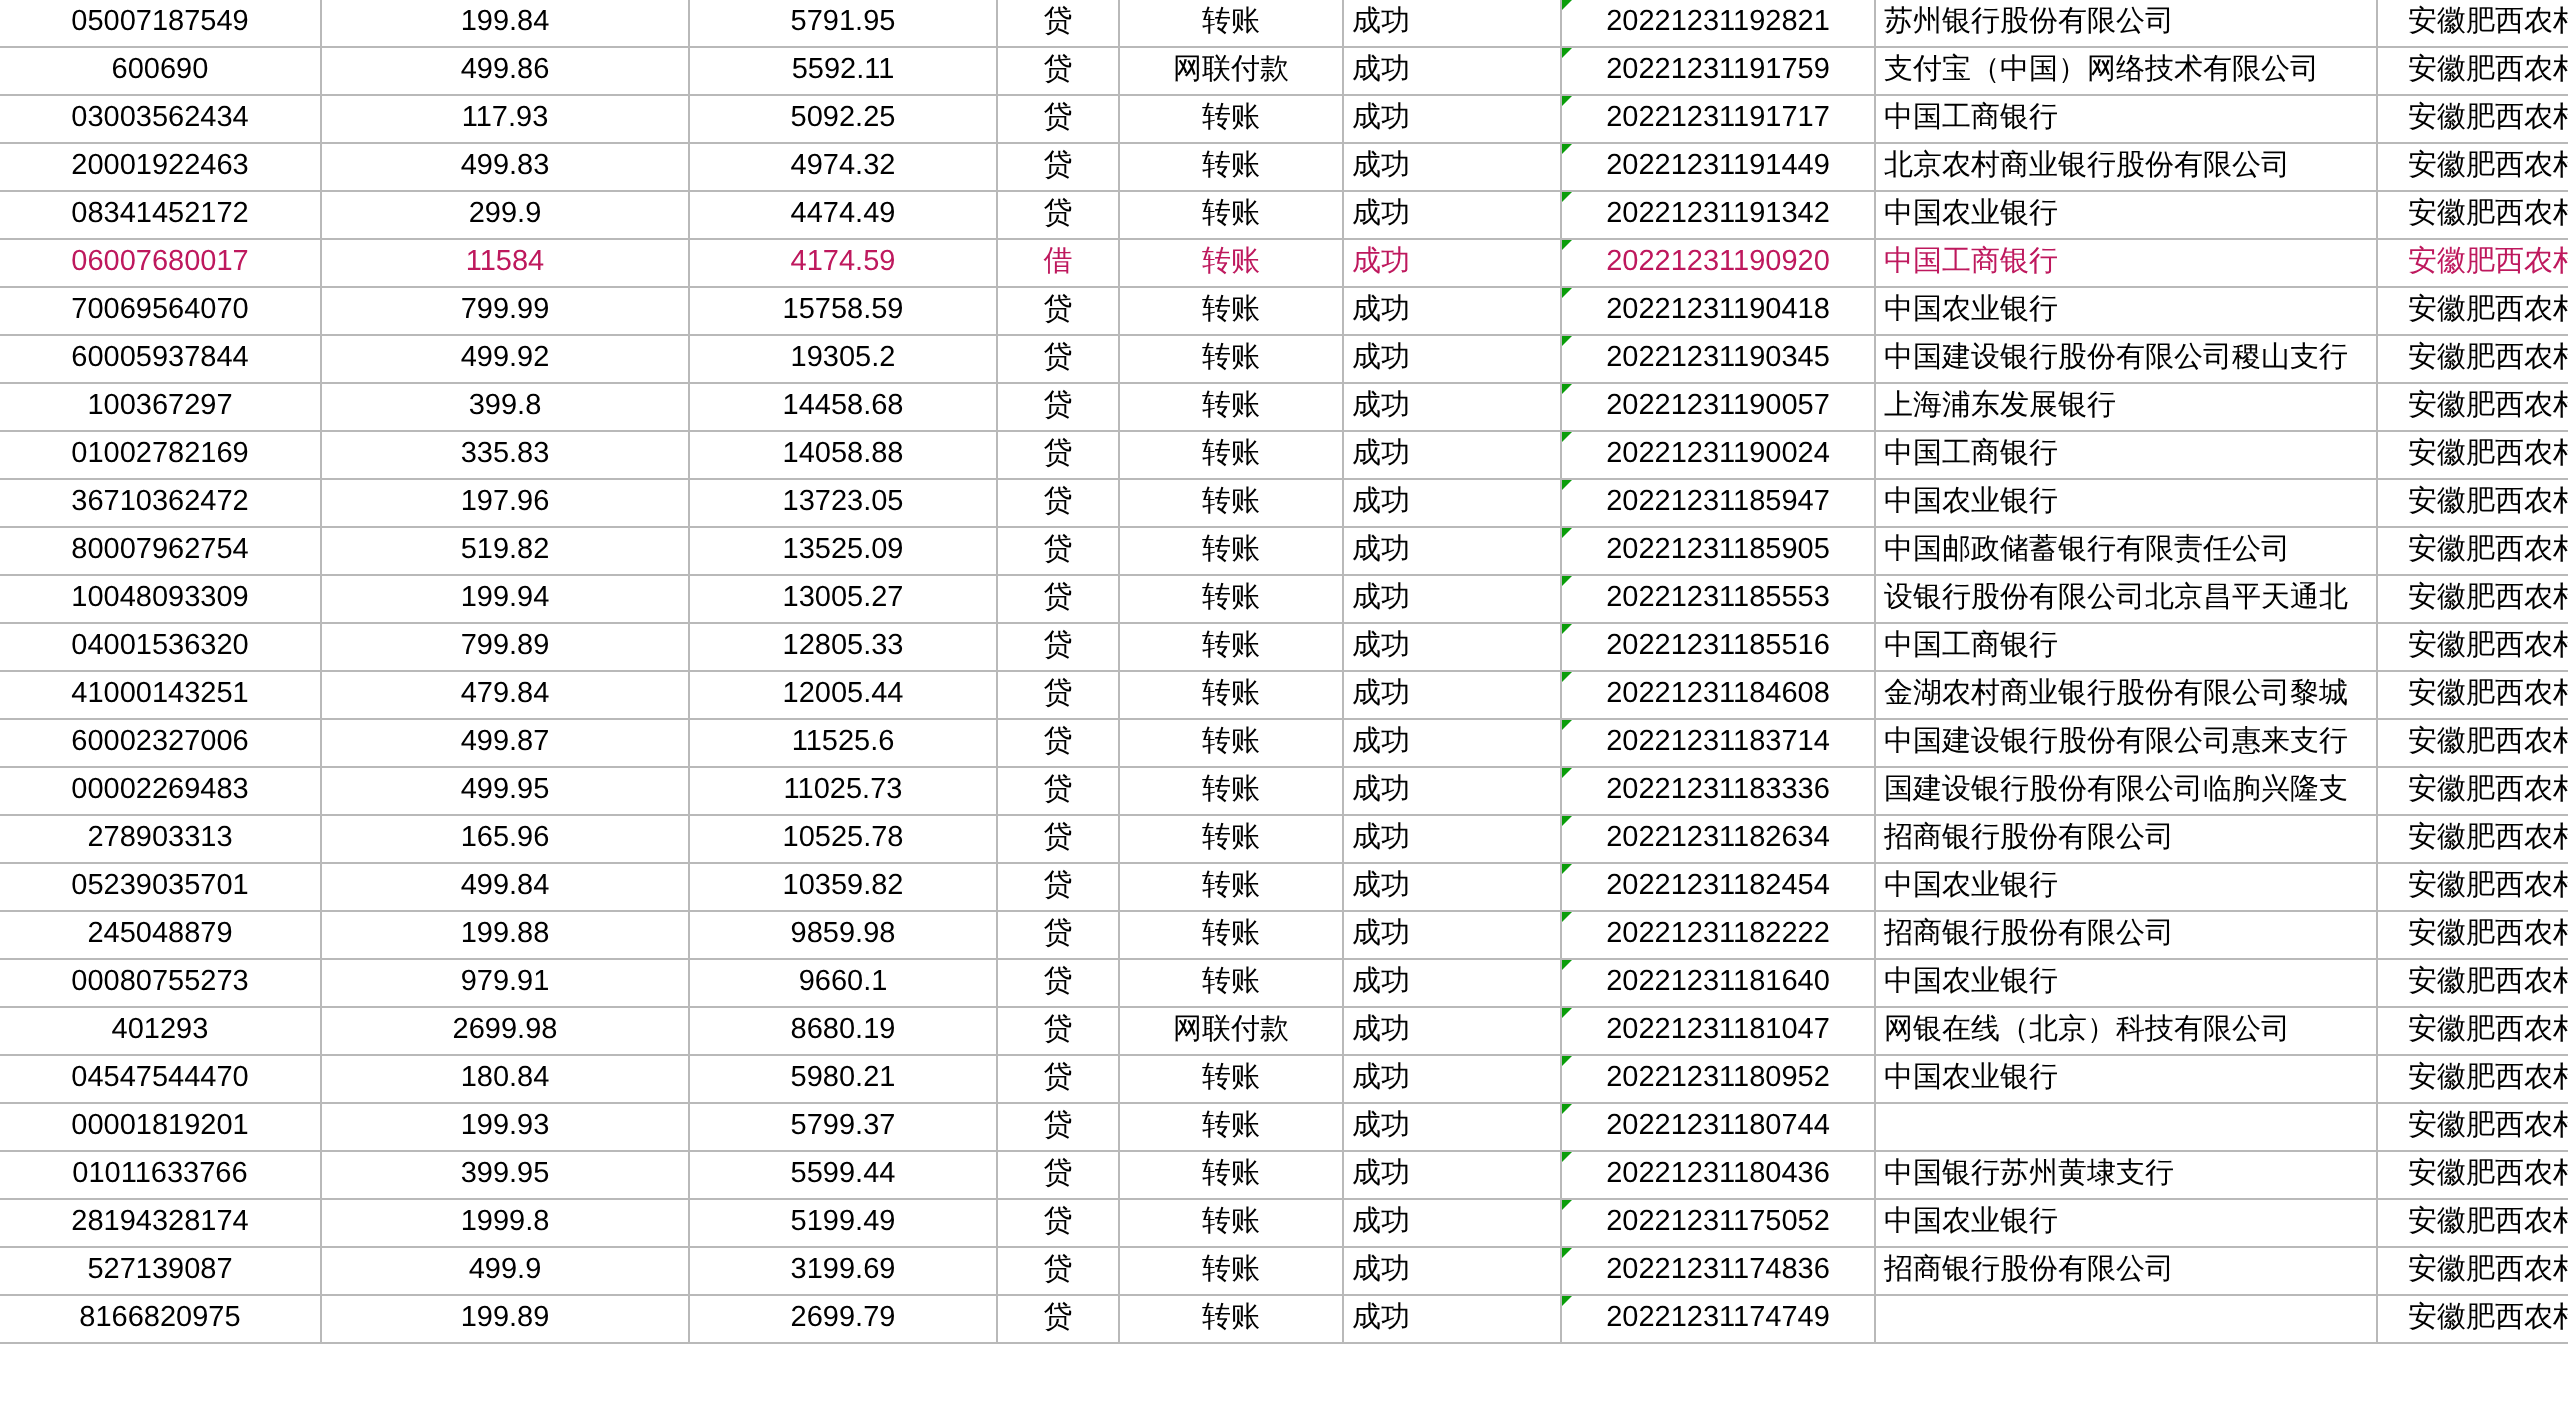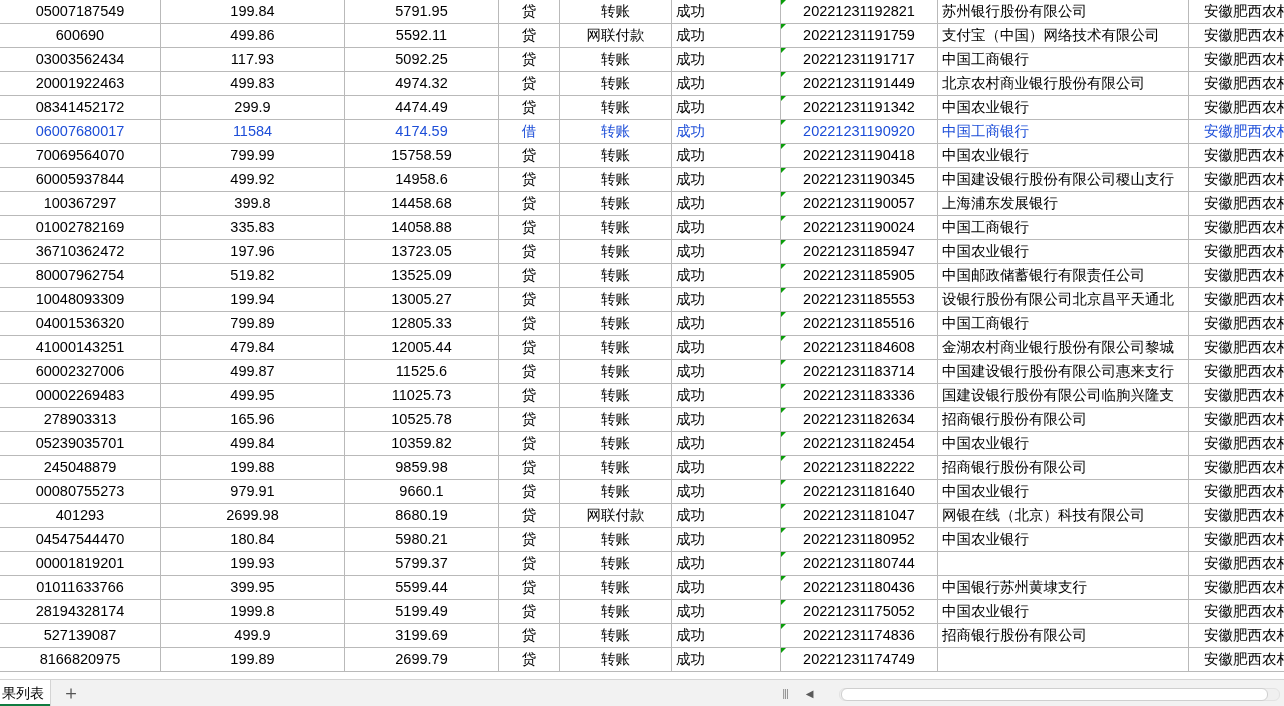--- a/index.html
+++ b/index.html
@@ -46,21 +46,21 @@
   .c0 { width: 152px; text-align: center; }
   .c1 { width: 175px; text-align: center; margin-top: 40px; }
   .c2 { width: 145px; text-align: center; }
   .c3 { width: 52px;  text-align: center; }
   .c4 { width: 103px; text-align: center; }
   .c5 { width: 100px; text-align: left; }
   .c6 { width: 148px; text-align: center; }
   .c7 { width: 242px; text-align: left; }
   .c8 { width: 167px; text-align: center; border-right: none; }
 
-  tr.row-red td { color: #1d4ed8; }
+  tr.row-red td { color: #be185d; }
 
   
   .c6 { position: relative; }
   .c6 .flag {
     position: absolute;
     left: 0;
     top: 0;
     width: 0;
     height: 0;
     border-left: 5px solid #0a9d0a;
@@ -243,21 +243,21 @@
             <td class="c3">贷</td>
             <td class="c4">转账</td>
             <td class="c5">成功</td>
             <td class="c6"><span class="flag"></span><span>20221231190418</span></td>
             <td class="c7">中国农业银行</td>
             <td class="c8">安徽肥西农村商业银行</td>
           </tr>
           <tr>
             <td class="c0">60005937844</td>
             <td class="c1">499.92</td>
-            <td class="c2">14958.6</td>
+            <td class="c2">19305.2</td>
             <td class="c3">贷</td>
             <td class="c4">转账</td>
             <td class="c5">成功</td>
             <td class="c6"><span class="flag"></span><span>20221231190345</span></td>
             <td class="c7">中国建设银行股份有限公司稷山支行</td>
             <td class="c8">安徽肥西农村商业银行</td>
           </tr>
           <tr>
             <td class="c0">100367297</td>
             <td class="c1">399.8</td>
@@ -475,28 +475,14 @@
             <td class="c4">转账</td>
             <td class="c5">成功</td>
             <td class="c6"><span class="flag"></span><span>20221231174749</span></td>
             <td class="c7"></td>
             <td class="c8">安徽肥西农村商业银行</td>
           </tr>
         </tbody>
     </table>
   </div>
 
-  <div class="tabbar">
-    <div class="tab">
-      <span>果列表</span>
-      <span class="tab-underline"></span>
-    </div>
-    <div class="addsheet">＋</div>
-
-    <div class="hscroll">
-      <div class="split">|||</div>
-      <div class="arrow-left">◀</div>
-      <div class="track"></div>
-      <div class="thumb"></div>
-    </div>
-  </div>
 
 </div>
 
 </body></html>

